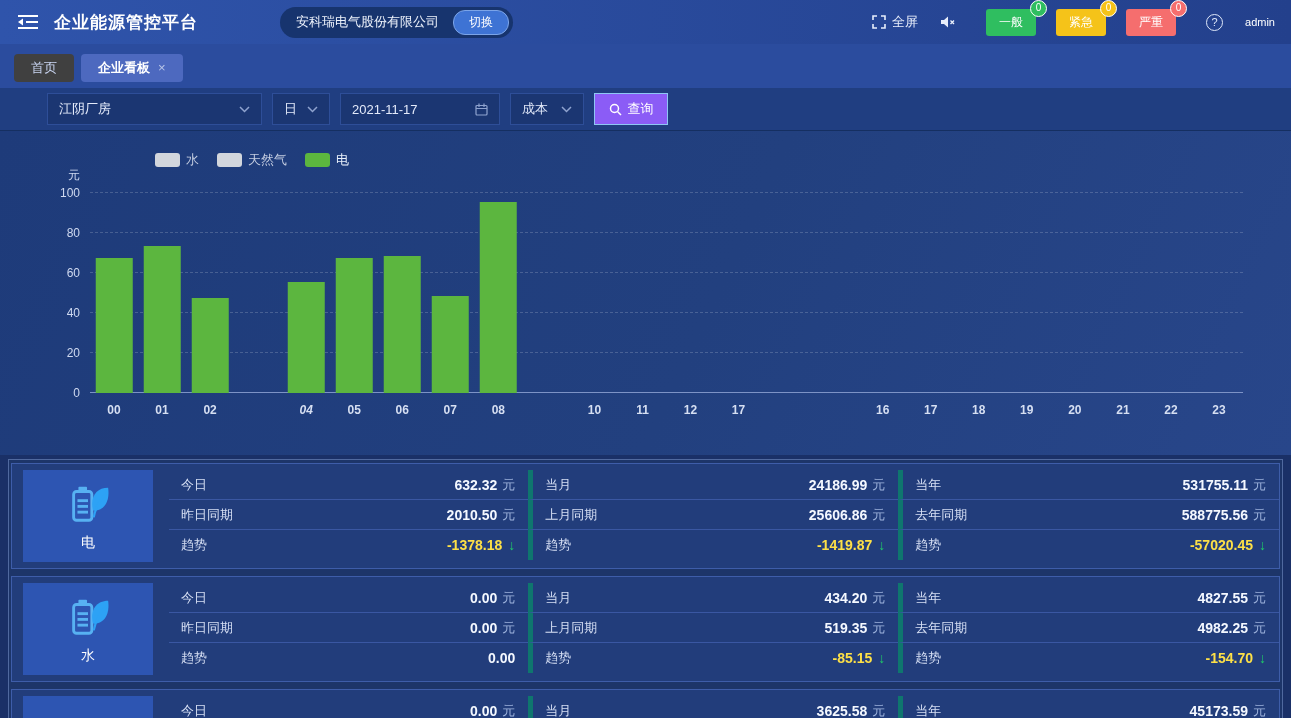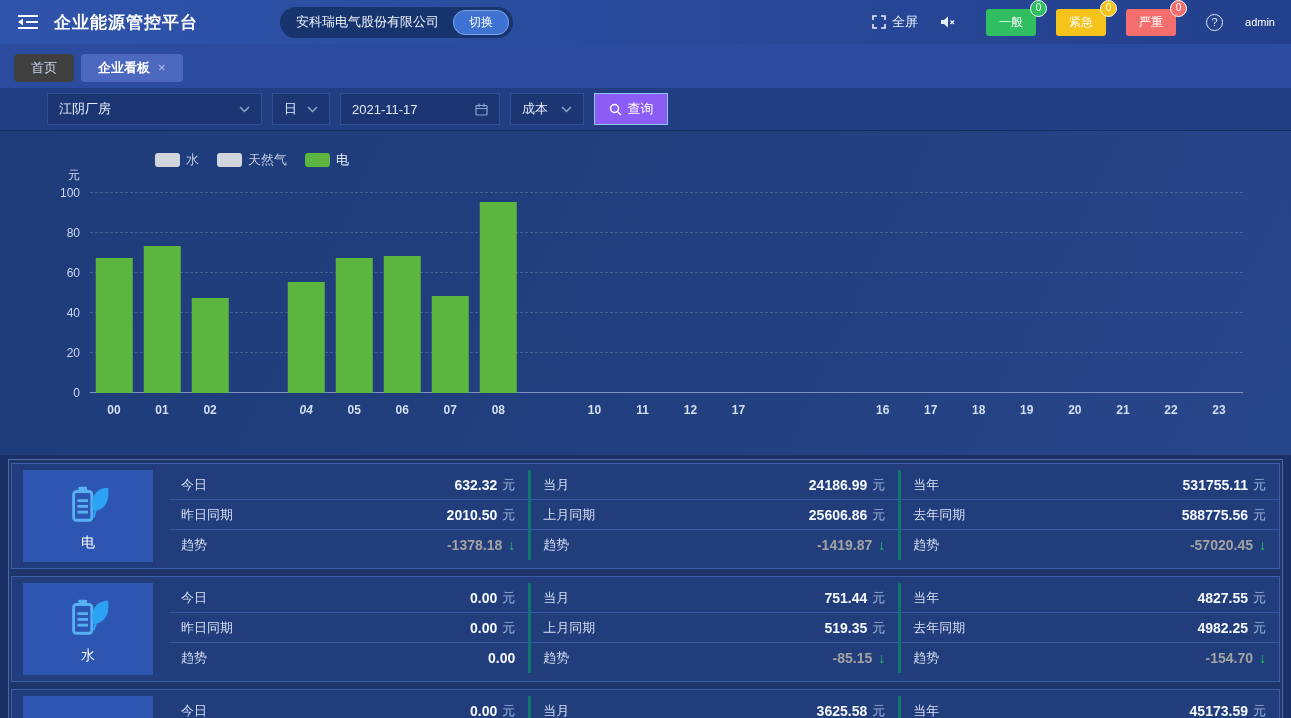--- a/index.html
+++ b/index.html
@@ -76,26 +76,26 @@
                   background:#1d3569; padding:3px 2px 0; }
   .energy-block { display:flex; align-items:flex-start; border:1px solid #3e5da9; background:#223d7b;
                   margin-bottom:7px; padding:6px 0 6px 11px; }
   .icon-card { flex:0 0 130px; height:92px; background:#2d55b2; display:flex; flex-direction:column;
                align-items:center; justify-content:center; gap:3px; }
   .icon-label { font-size:14px; color:#fff; }
   .etable { flex:1; margin-left:16px; display:grid; grid-template-columns:1fr 1.03fr 1.06fr;
             grid-auto-rows:30px; }
   .cell { display:flex; align-items:center; justify-content:space-between; padding:0 13px 0 12px;
           border-bottom:1px solid #3a57a2; font-size:13px; }
-  .cell:not(:nth-child(3n+1)) { border-left:3px solid #0f766e; }
+  .cell:not(:nth-child(3n+1)) { border-left:5px solid #0f766e; }
   .etable .cell:nth-last-child(-n+3) { border-bottom:none; }
   .cell-label { color:#d6dff4; }
   .cell-right { display:flex; align-items:center; }
   .cell-val { font-weight:bold; color:#f4f8ff; font-size:14px; }
-  .trend-down .cell-val { color:#a3a3a3; }
+  .trend-down .cell-val { color:#fde047; }
   .cell-unit { color:#9db2dc; font-size:13px; margin-left:5px; }
   .trend-arrow { color:#1fca68; font-weight:bold; margin-left:6px; font-size:14px; }
 </style>
 </head>
 <body>
 
 <div class="app">
 
   <div class="header">
     <span class="fold">
@@ -383,21 +383,21 @@
             <div class="cell">
               <span class="cell-label">今日</span>
               <span class="cell-right">
                 <span class="cell-val">0.00</span>
                 <span class="cell-unit">元</span>
               </span>
             </div>
             <div class="cell">
               <span class="cell-label">当月</span>
               <span class="cell-right">
-                <span class="cell-val">751.44</span>
+                <span class="cell-val">434.20</span>
                 <span class="cell-unit">元</span>
               </span>
             </div>
             <div class="cell">
               <span class="cell-label">当年</span>
               <span class="cell-right">
                 <span class="cell-val">4827.55</span>
                 <span class="cell-unit">元</span>
               </span>
             </div>

